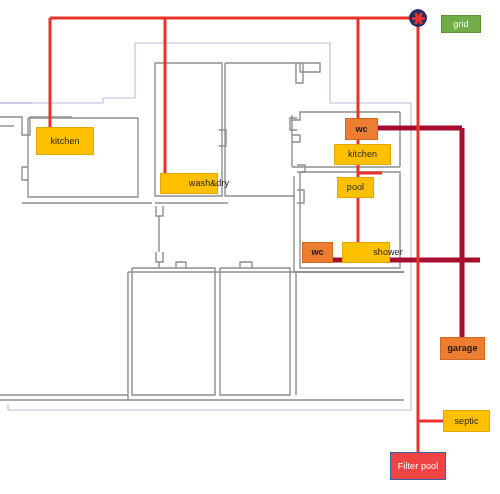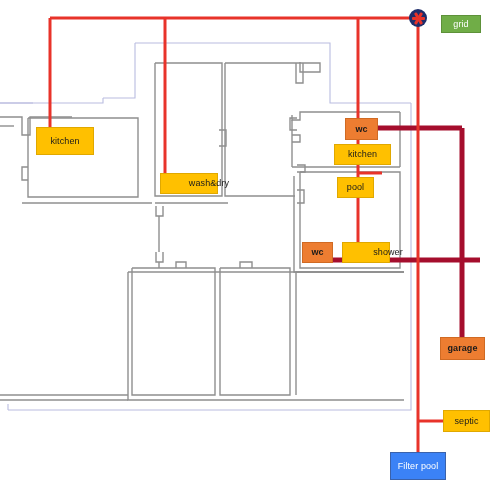--- a/index.html
+++ b/index.html
@@ -179,18 +179,18 @@
       </div>
       <div class="node fix-yellow" style="left: 342px; top: 242px; width: 48px; height: 21px; background: rgb(255, 192, 0); padding-left: 44px;">
         <span>shower</span>
       </div>
       <div class="node fix-orange" style="left: 440px; top: 337px; width: 45px; height: 23px; background: rgb(237, 125, 49);">
         <span>garage</span>
       </div>
       <div class="node fix-yellow" style="left: 443px; top: 410px; width: 47px; height: 22px; background: rgb(255, 192, 0);">
         <span>septic</span>
       </div>
-      <div class="node fix-blue" style="left: 390px; top: 452px; width: 56px; height: 28px; background: #3b82f6;">
+      <div class="node fix-blue" style="left: 390px; top: 452px; width: 56px; height: 28px; background: #ef4444;">
         <span>Filter pool</span>
       </div>
     </div>
 
 </div>
 
 </body></html>

